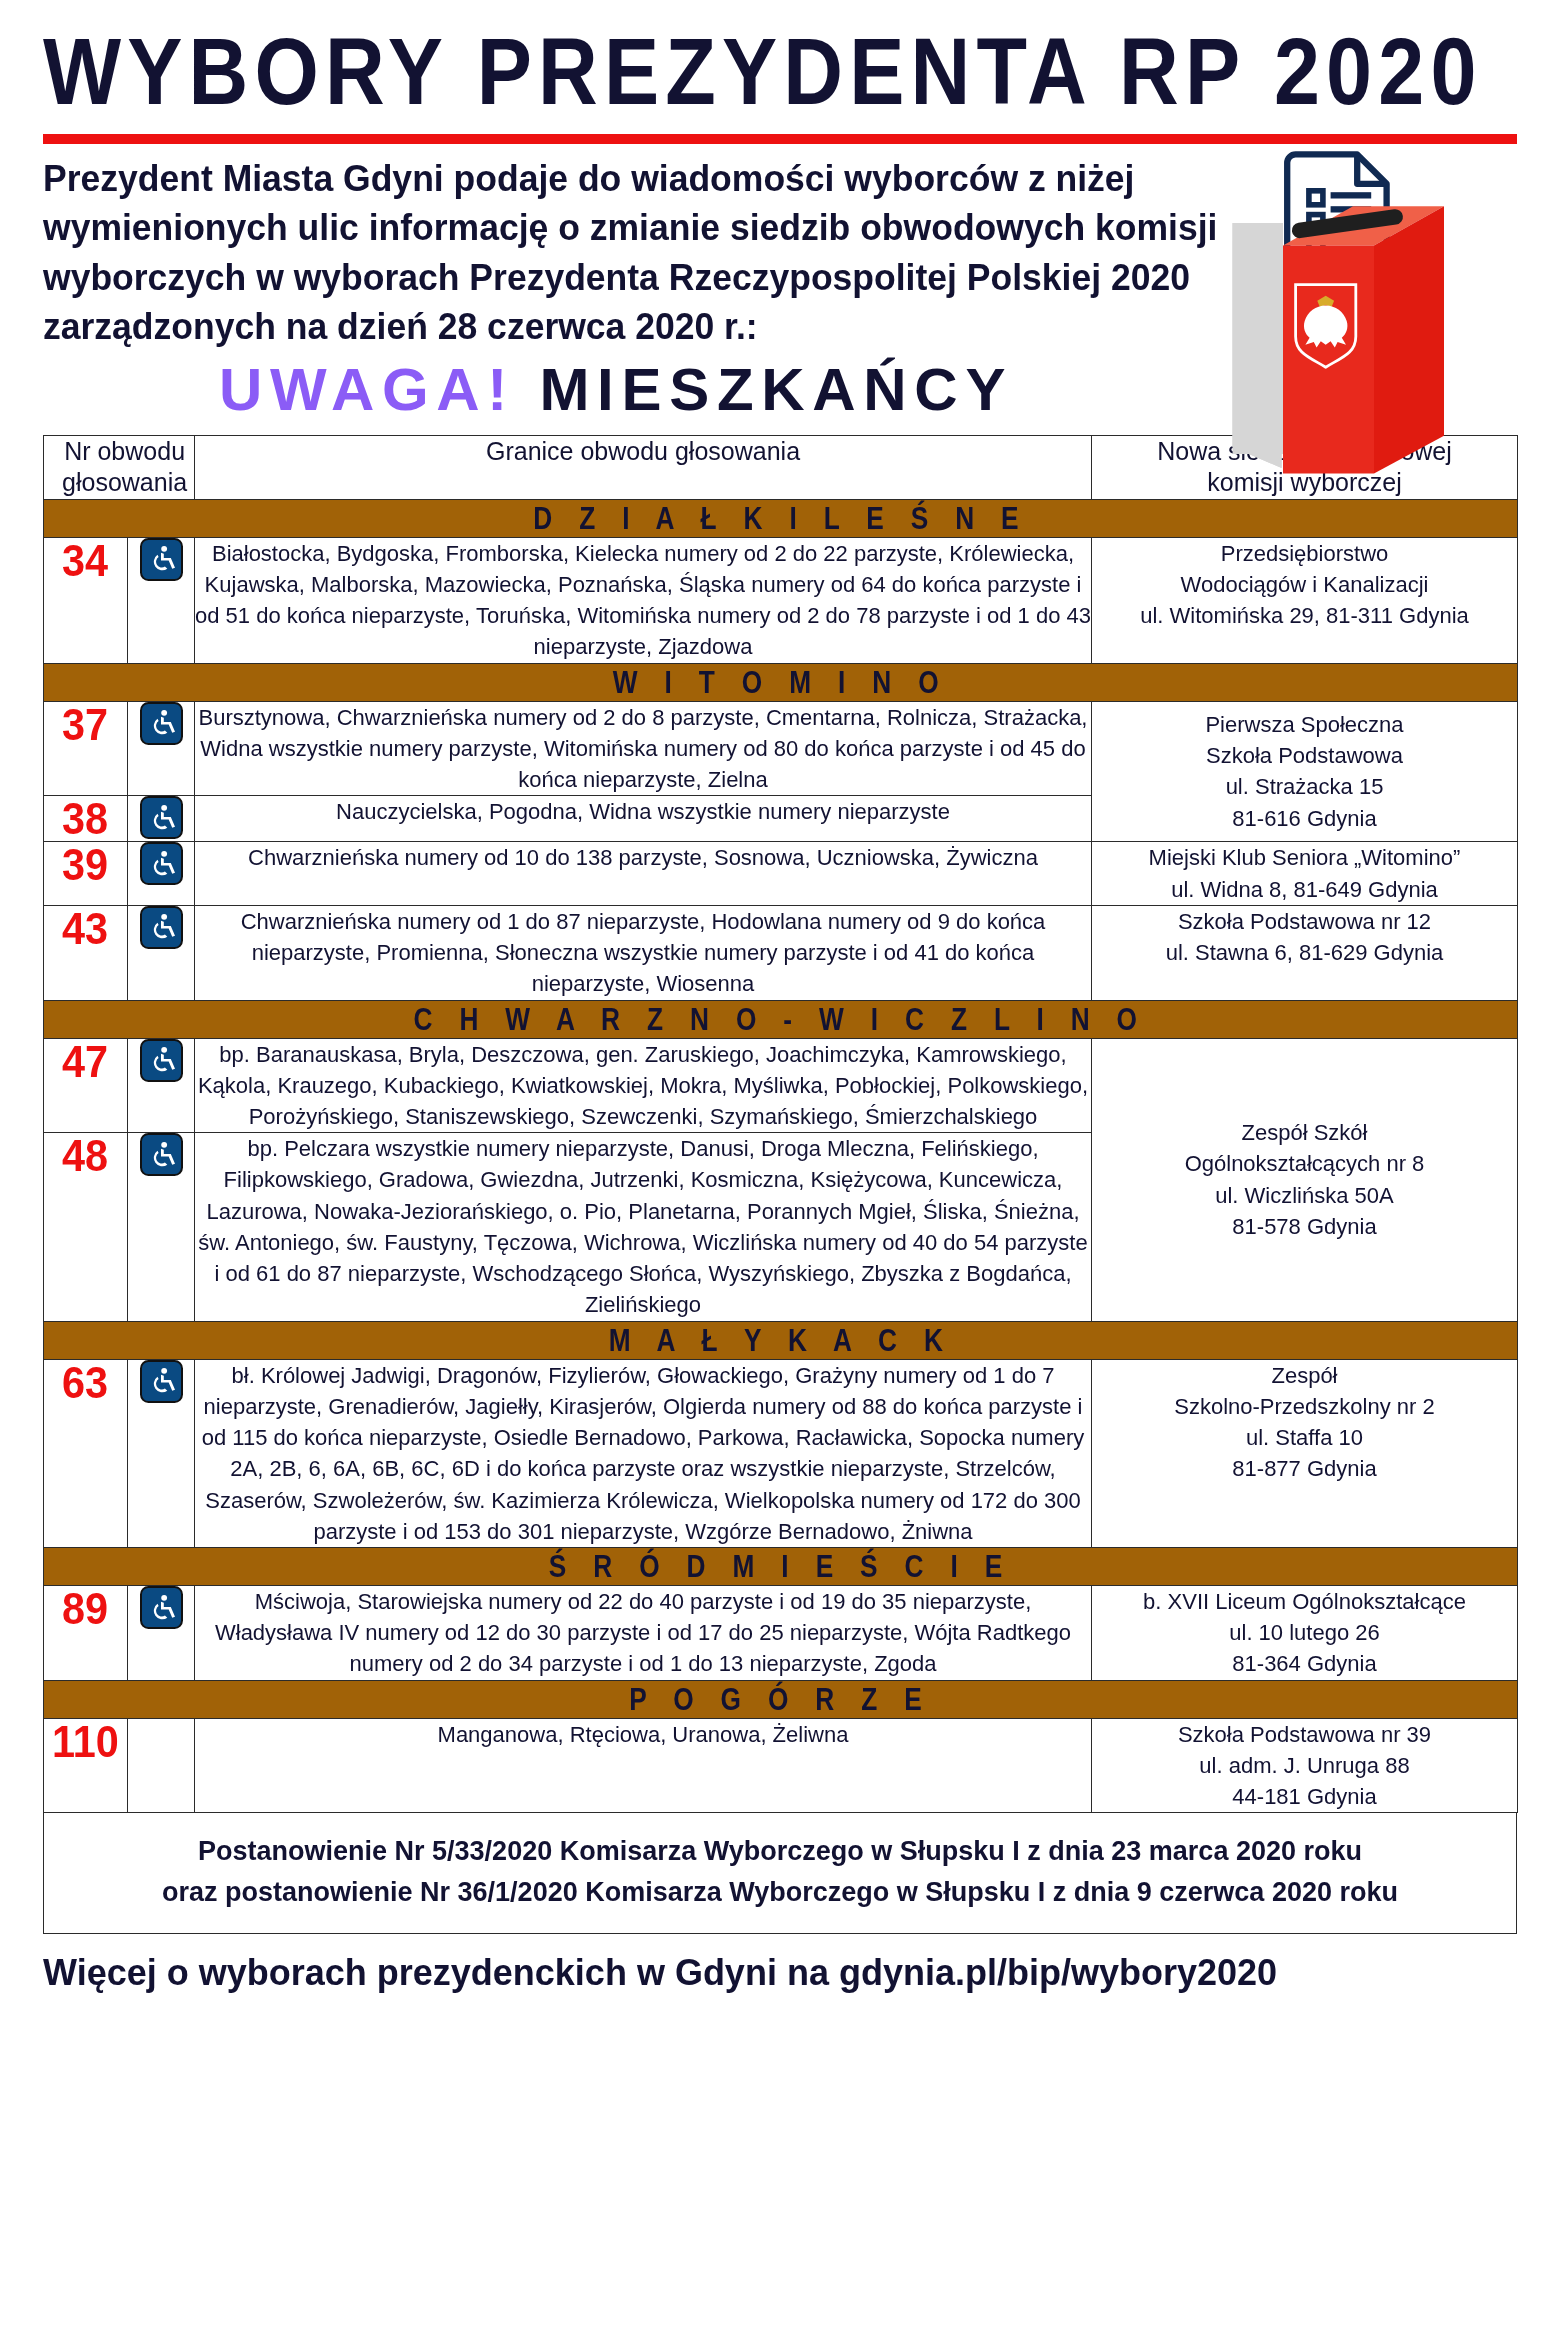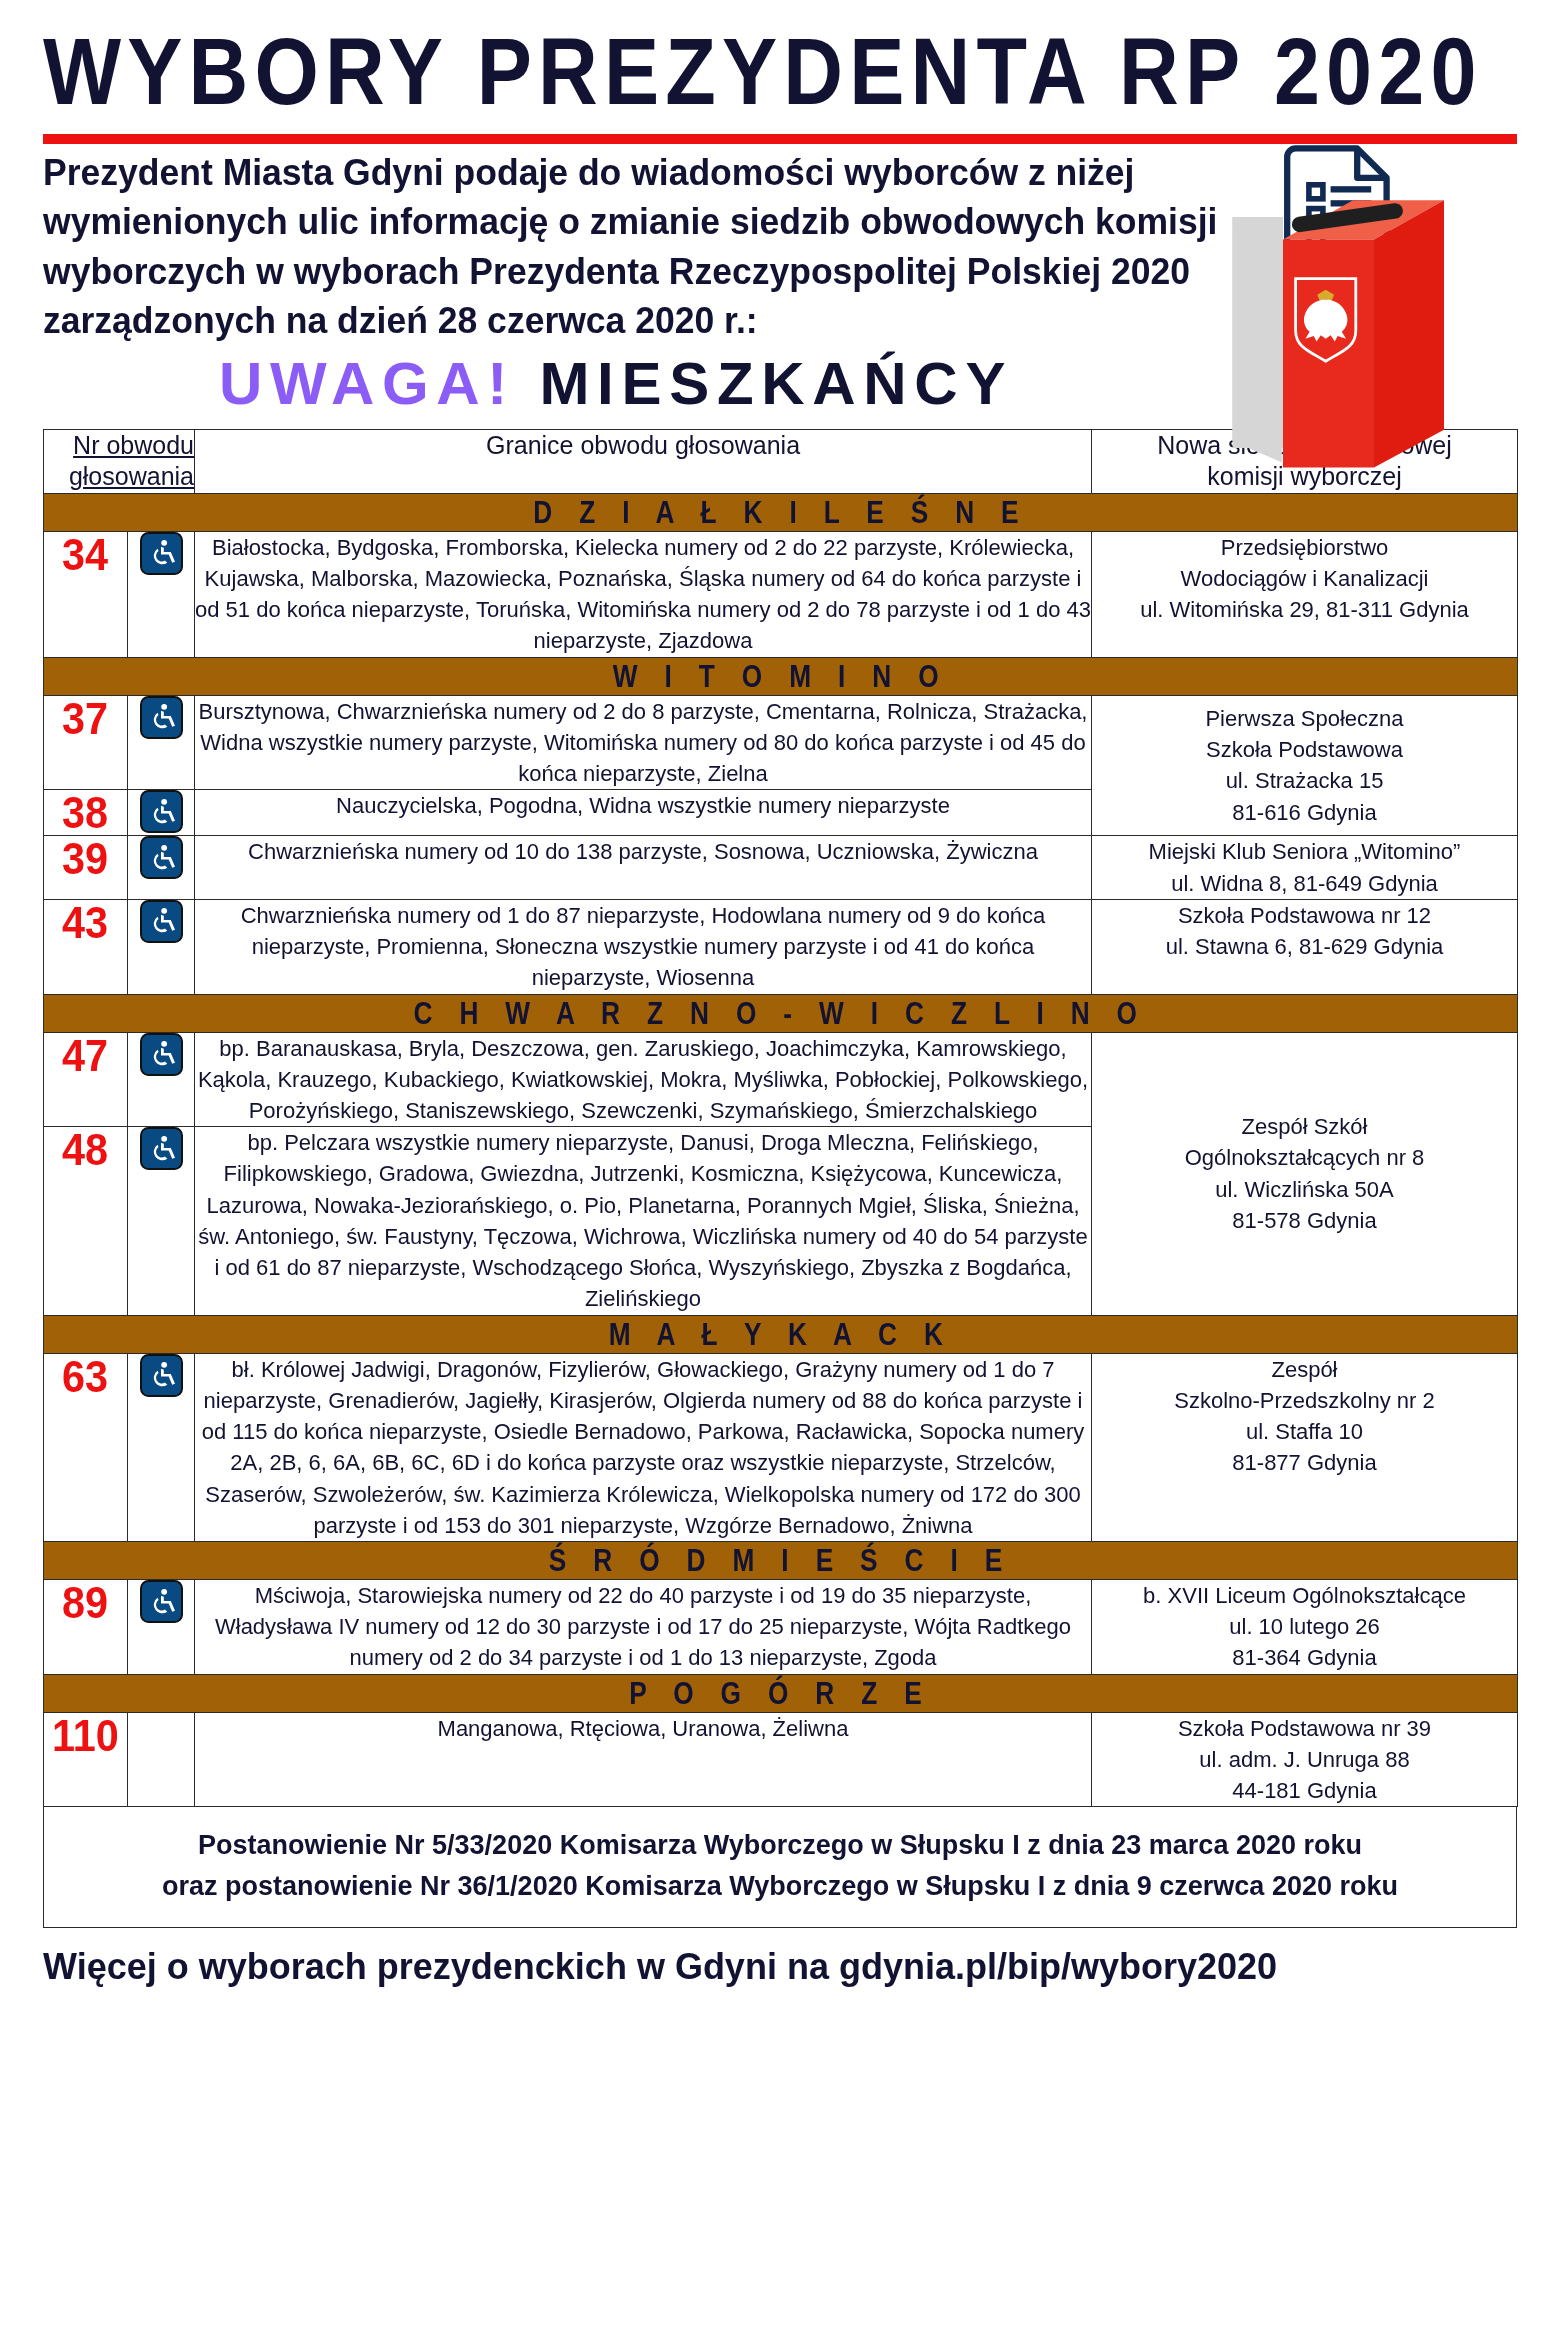--- a/index.html
+++ b/index.html
@@ -22,21 +22,21 @@
     letter-spacing:7px;
     color:#121232;
     transform:scaleX(0.88);
     transform-origin:left center;
     white-space:nowrap;
     margin:0;
   }
   .red-rule{height:9.8px;background:#ee1111;margin-top:15.4px;width:1474px;}
 
   
-  .intro-wrap{position:relative;margin-top:4px;}
+  .intro-wrap{position:relative;margin-top:10px;}
   .intro{
     font-family:"Liberation Sans Narrow","Liberation Sans",sans-serif;
     font-weight:bold;
     font-size:37px;
     line-height:1.33;
     color:#121232;
     width:1254px;
     text-align:justify;
     transform:scaleX(0.96);
     transform-origin:left top;
@@ -82,21 +82,21 @@
 
   th.hdr{
     font-weight:normal;
     font-size:25px;
     line-height:1.25;
     color:#121232;
     padding:9.8px 8.4px 11.2px 8.4px;
     vertical-align:middle;
     text-align:center;
   }
-  th.hdr.left{text-align:right;padding-left:11.2px;text-decoration:underline;}
+  th.hdr.left{text-align:center;padding-left:11.2px;}
   th.hdr.seat{text-align:center;}
 
   td.section{
     background:#a16207;
     text-align:center;
     padding:9px 0 10.5px 0;
     border-left-color:#2b2b2b;
   }
   .section-label{
     font-family:"Liberation Sans Narrow","Liberation Sans",sans-serif;

